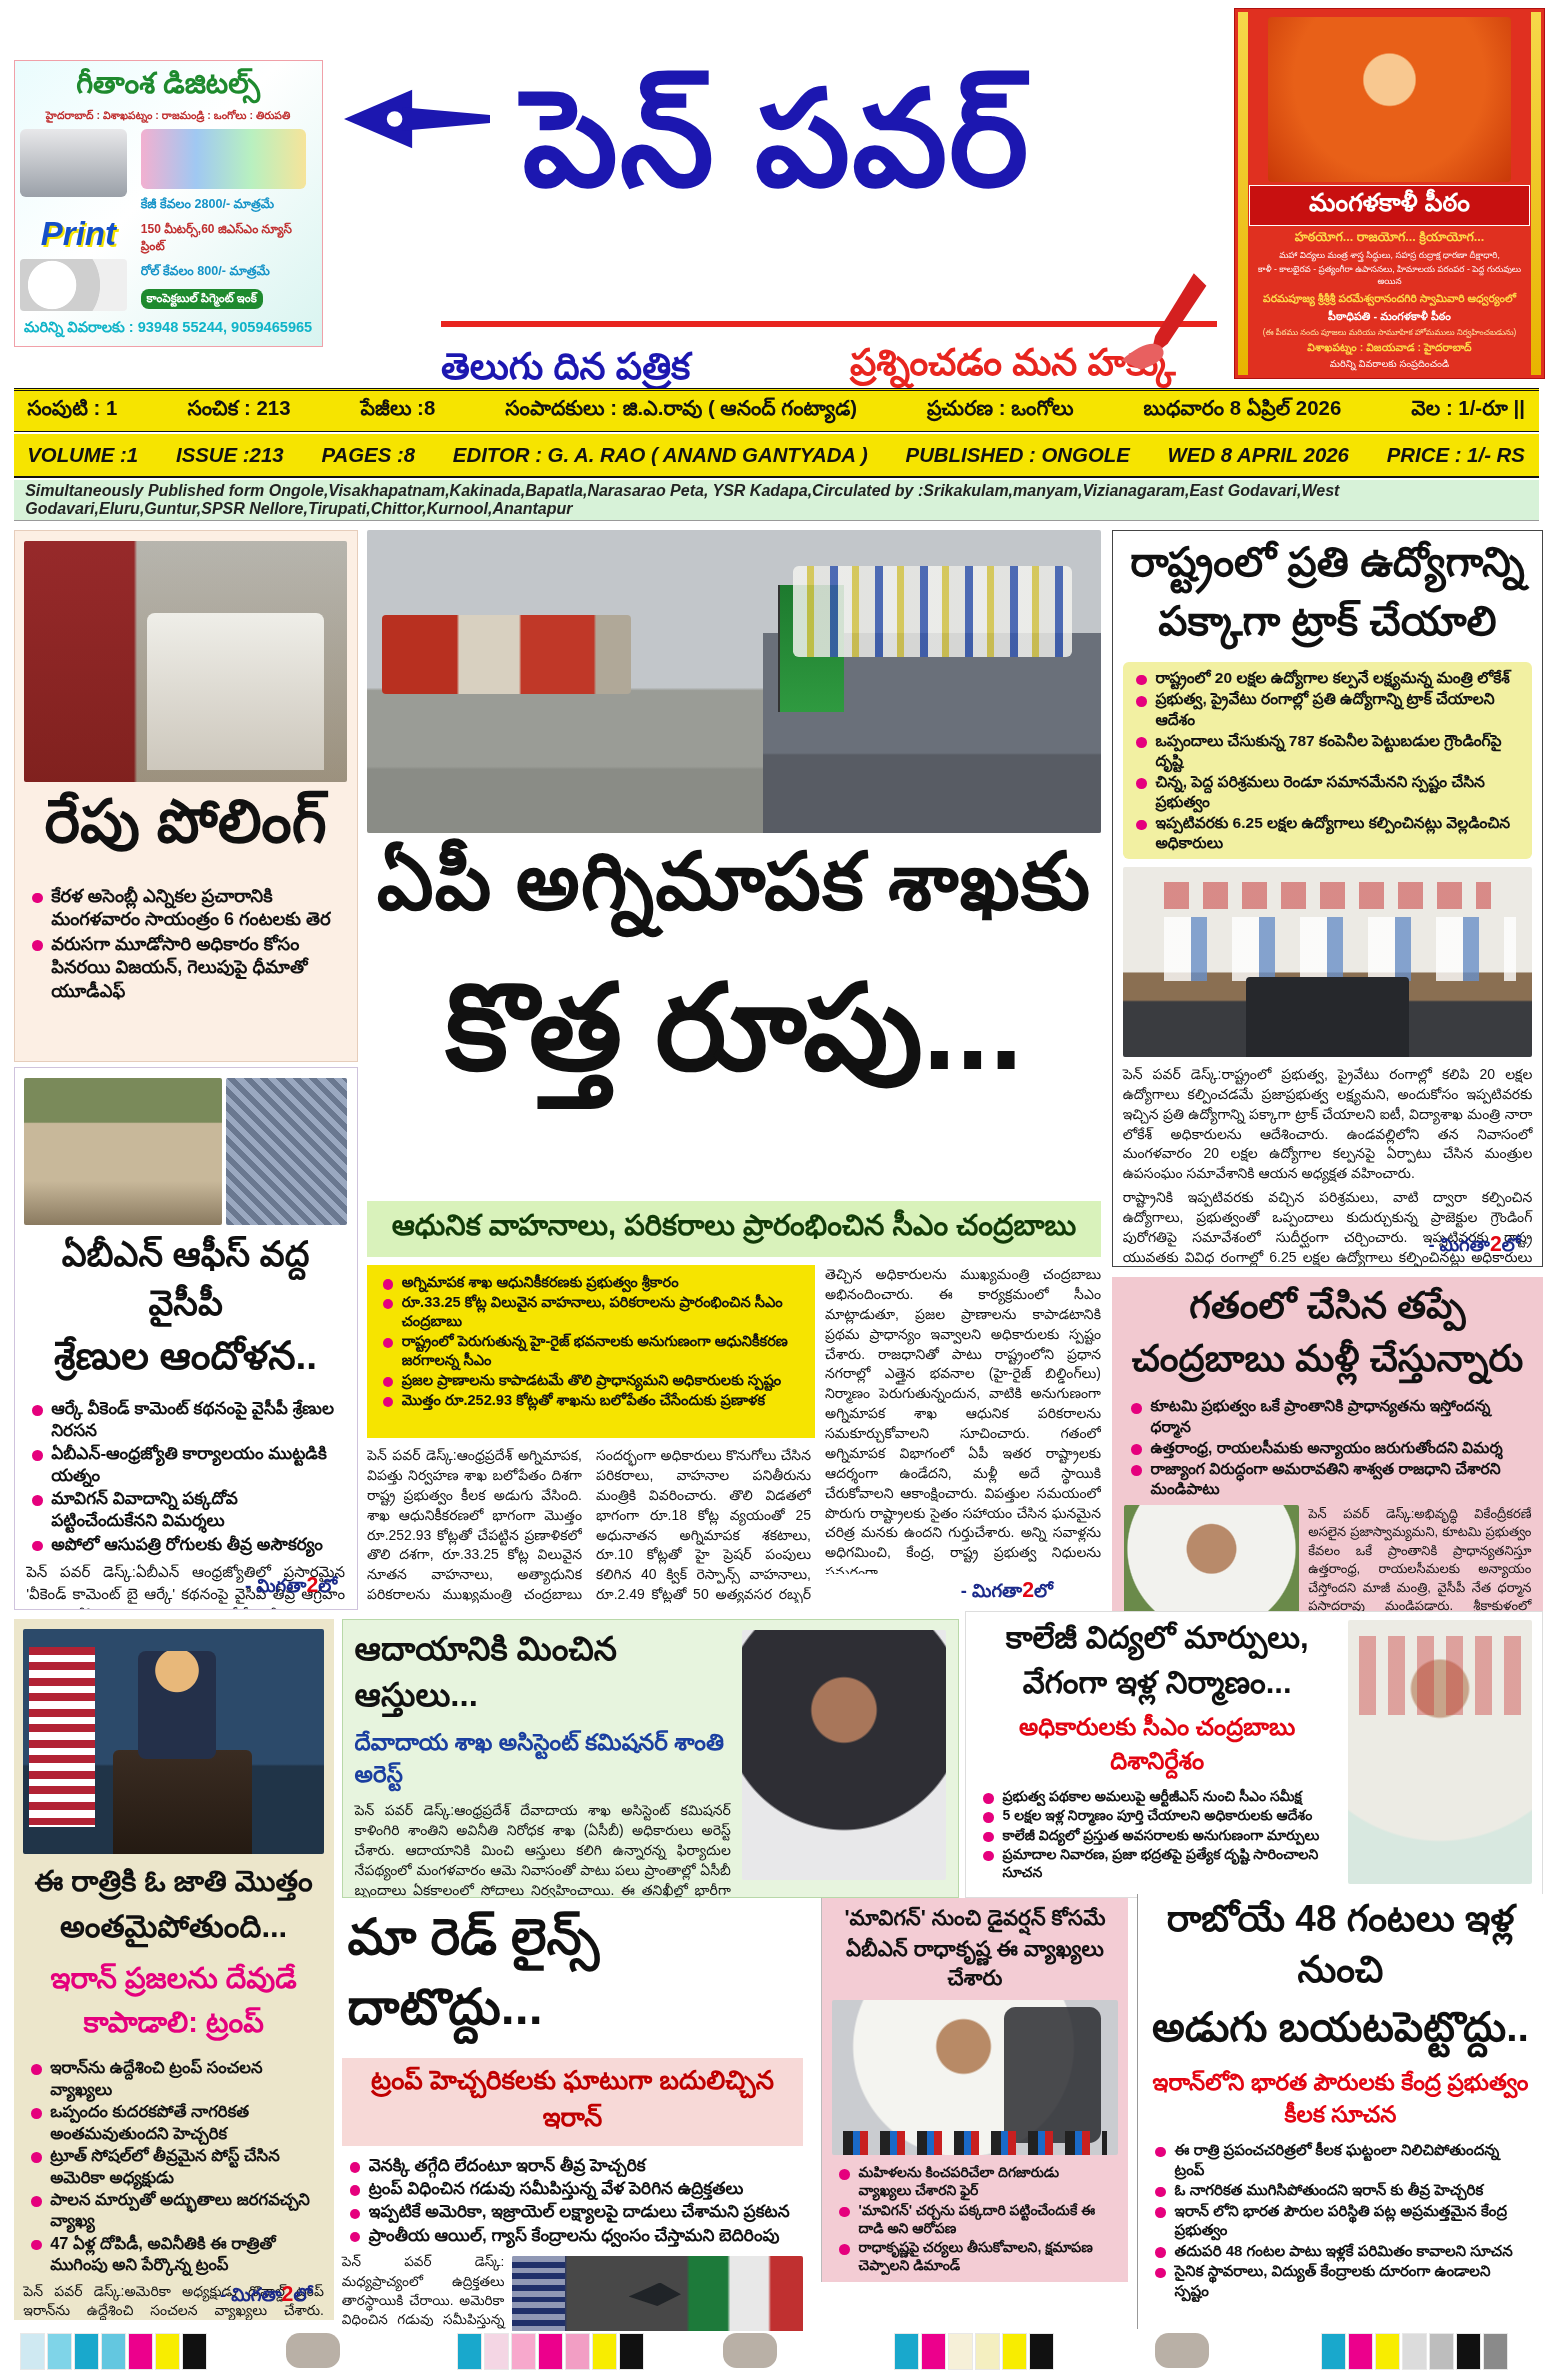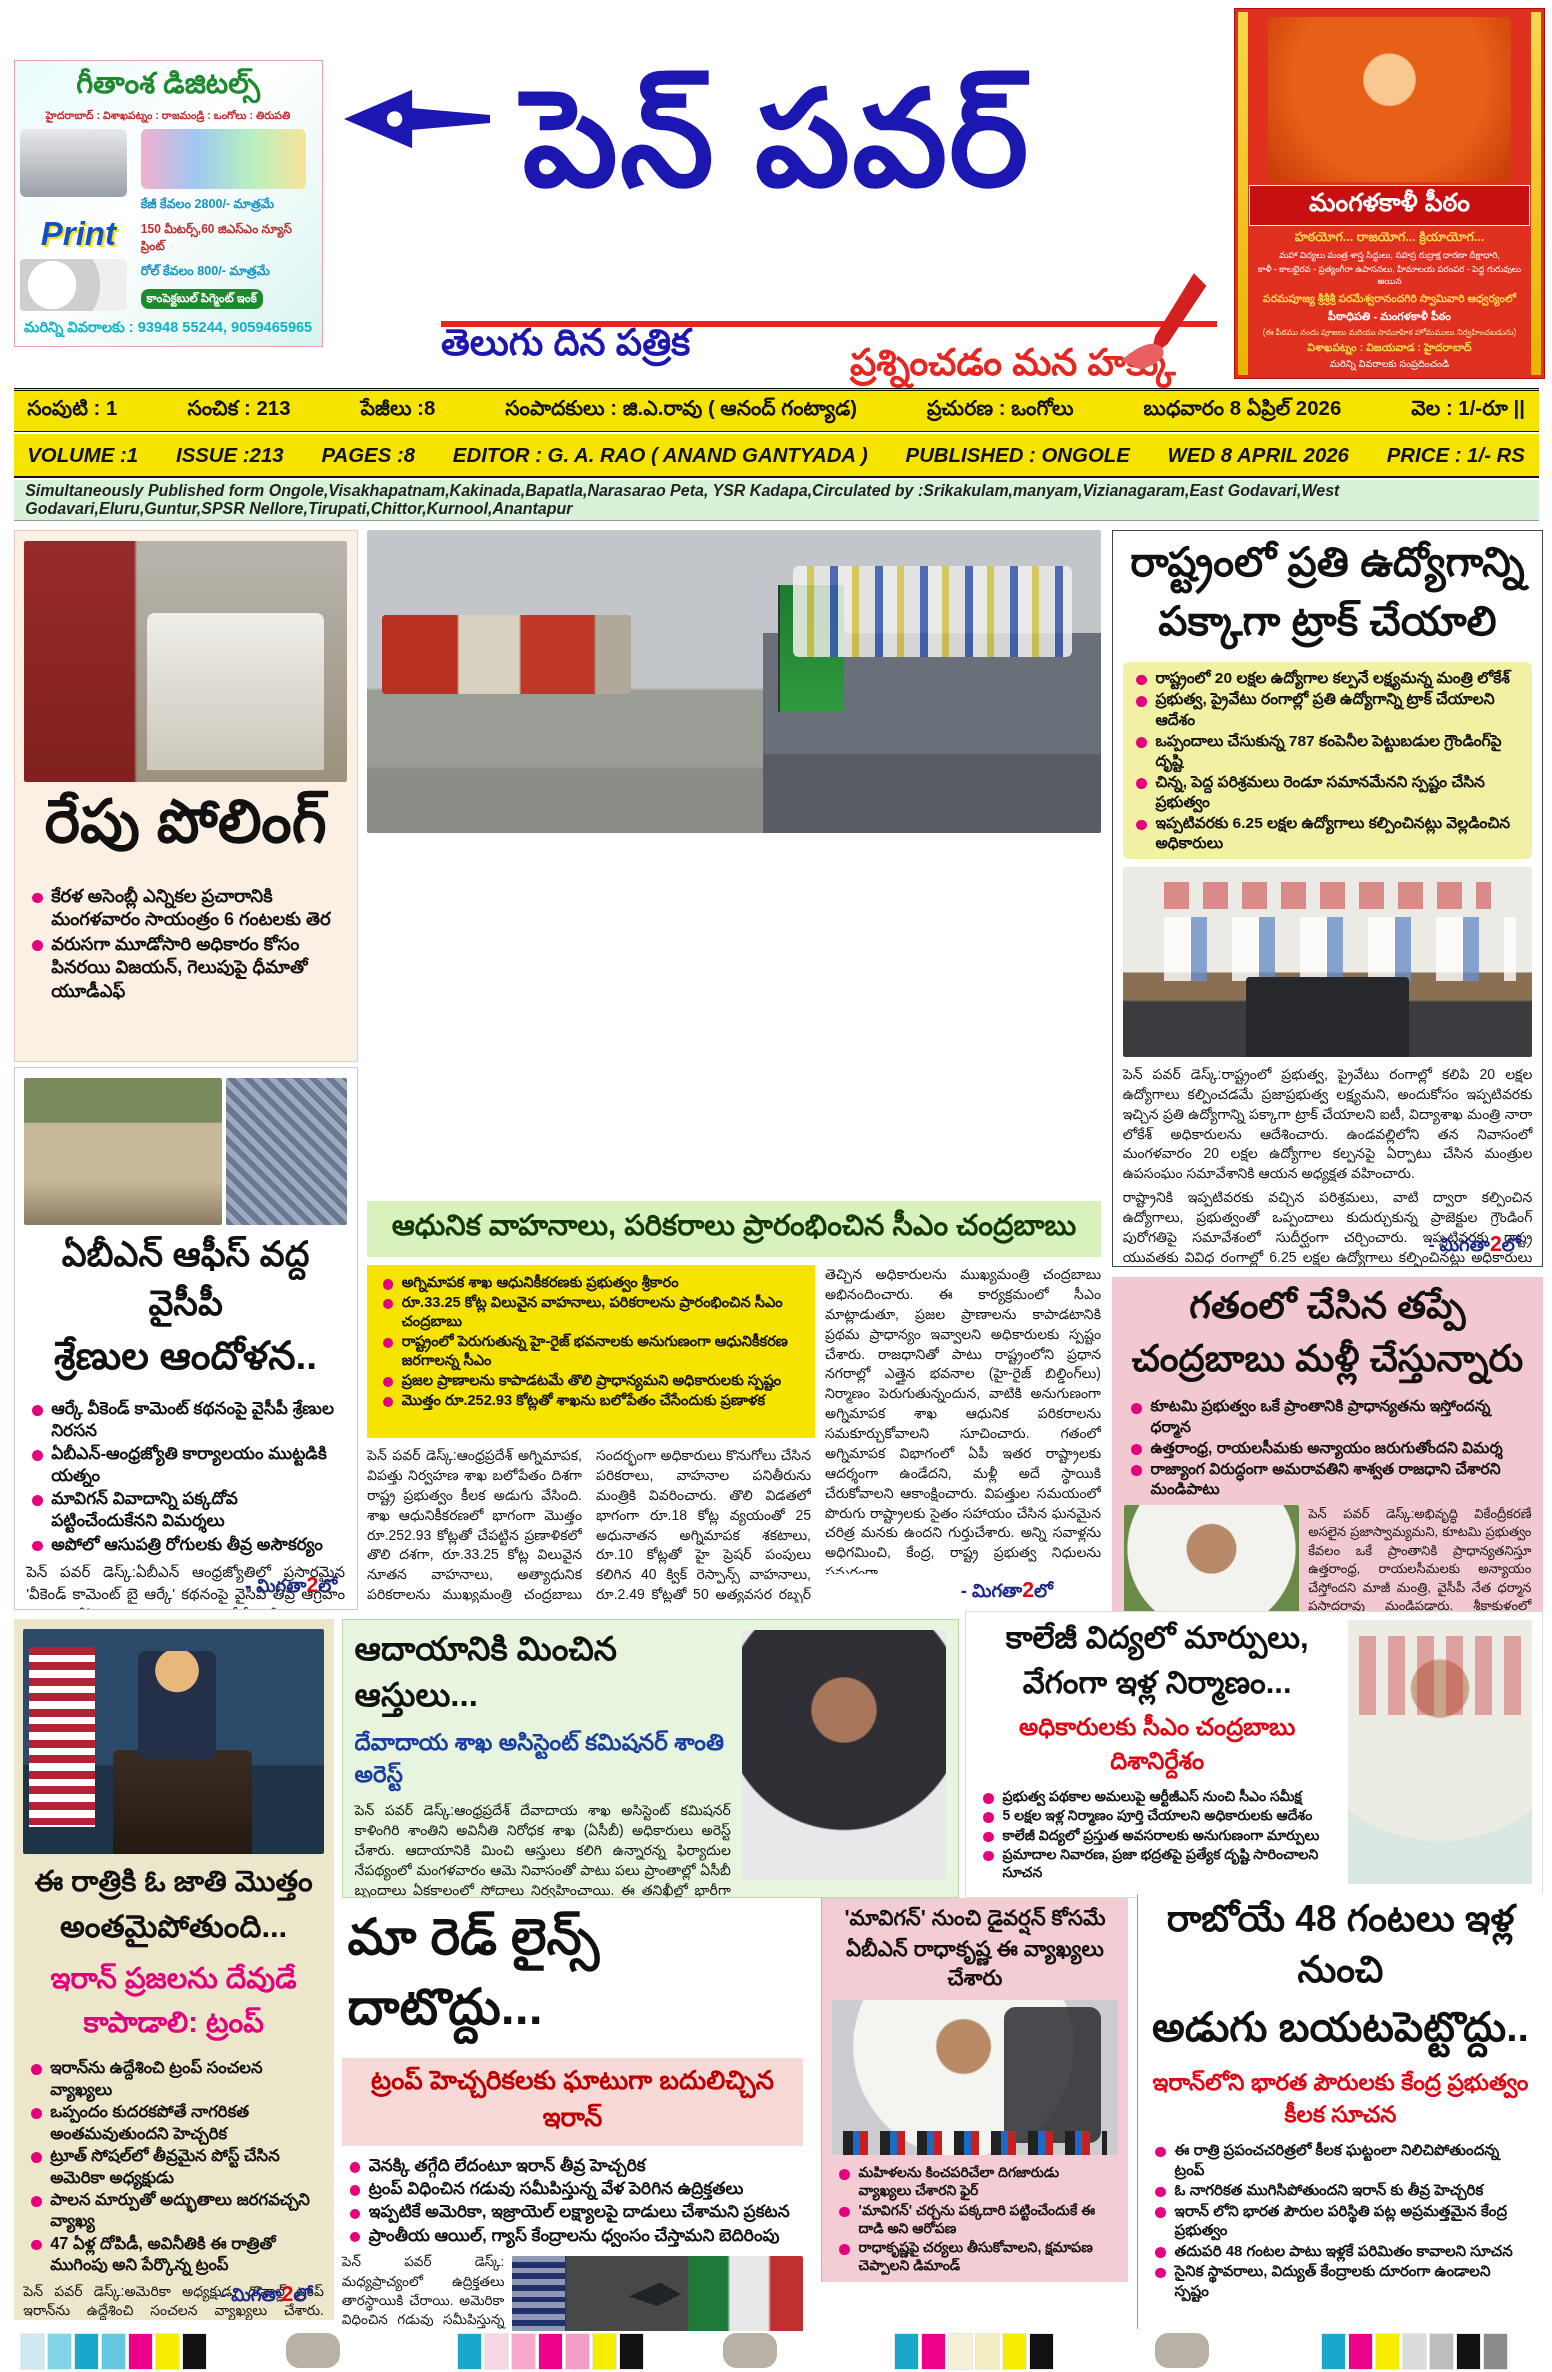--- a/index.html
+++ b/index.html
@@ -62,21 +62,21 @@
   <div class="abs" style="left:326px;top:13.6px;width:901px;height:375px;">
     <span class="abs" style="left:17.5px;top:66px;">
       <svg width="146" height="78" viewBox="0 0 150 80">
           <polygon points="0,40 70,10 70,70" fill="#1c17b0"></polygon>
           <polygon points="60,28 150,36 150,44 60,52" fill="#1c17b0"></polygon>
           <circle cx="52" cy="40" r="8" fill="#fff"></circle>
         </svg>
     </span>
     <div class="mast-title center" style="position:absolute;left:0;right:0;top:58px;">పెన్ పవర్</div>
     <div class="mast-rule abs" style="left:115px;top:307px;width:776px;"></div>
-    <div class="tag-left abs" style="left:115px;top:308px;">తెలుగు దిన పత్రిక</div>
+    <div class="tag-left abs" style="left:115px;top:332px;">తెలుగు దిన పత్రిక</div>
     <div class="tag-right abs" style="left:524px;top:328px;">ప్రశ్నించడం మన హక్కు</div>
     <span class="abs" style="left:776px;top:254px;">
       <svg width="116" height="107" viewBox="0 0 120 110">
           <path d="M95 5 L55 70 L50 92 L68 78 L108 18 Z" fill="#d42020"></path>
           <path d="M20 95 Q50 70 62 82 Q70 95 40 105 Z" fill="#e86060"></path>
         </svg>
     </span>
   </div>
 
   <div class="panel" style="left:1234px;top:7.8px;width:311px;height:371px;background:#e03020;border:1.9px solid #b01010;padding:3.9px 13.6px;text-align:center;">
@@ -147,20 +147,24 @@
     <span class="more abs" style="right:9.7px;bottom:5.8px;"><span>- మిగతా</span><span class="n">2</span><span>లో</span></span>
   </div>
 
   <div class="ph abs" style="left:367px;top:530px;width:734px;height:303px;background:linear-gradient(180deg,#c2c6ca 0 52%,#9a9c96 53% 78%,#8a8c86 79% 100%);">
     <div class="abs" style="left:2%;top:28%;width:34%;height:26%;background:linear-gradient(90deg,#b83020 0 30%,#d8d0c0 31% 55%,#c03828 56% 85%,#b0a898 86%);border-radius:3.9px;"></div>
     <div class="abs" style="right:0;top:34%;width:46%;height:66%;background:linear-gradient(180deg,#6a707a 0 60%,#585c64 61%);"></div>
     <div class="abs" style="left:56%;top:18%;width:9%;height:42%;background:linear-gradient(180deg,#1d7a2e,#2f9a40);border-left:2.9px solid #333;"></div>
     <div class="abs" style="right:4%;top:12%;width:38%;height:30%;background:repeating-linear-gradient(90deg,#f2f2ee 0 13.6px,#d8c84a 13.6px 21.3px,#e8e8e4 21.3px 37px,#385ab0 37px 45px);border-radius:5.8px;opacity:.85;"></div>
   </div>
 
+  <div class="abs center" style="left:367px;top:836px;width:734px;">
+    <h1 style="font-size:80px;font-weight:800;letter-spacing:1px;">ఏపీ అగ్నిమాపక శాఖకు</h1>
+    <h1 style="font-size:120px;font-weight:800;margin-top:9.7px;">కొత్త రూపు...</h1>
+  </div>
   <div class="panel center" style="left:367px;top:1201px;width:734px;height:56px;background:#d9f2bb;display:flex;align-items:center;justify-content:center;">
     <span style="font-size:29px;font-weight:800;color:#123a08;">ఆధునిక వాహనాలు, పరికరాలు ప్రారంభించిన సీఎం చంద్రబాబు</span>
   </div>
 
   <div class="panel" style="left:367px;top:1265px;width:448px;height:173px;background:#f6e400;padding:5.8px 7.8px;">
     <ul class="bullets" style="font-size:14.6px;margin:1.9px 0;">
       <li>అగ్నిమాపక శాఖ ఆధునికీకరణకు ప్రభుత్వం శ్రీకారం</li>
       <li>రూ.33.25 కోట్ల విలువైన వాహనాలు, పరికరాలను ప్రారంభించిన సీఎం చంద్రబాబు</li>
       <li>రాష్ట్రంలో పెరుగుతున్న హై-రైజ్ భవనాలకు అనుగుణంగా ఆధునికీకరణ జరగాలన్న సీఎం</li>
       <li>ప్రజల ప్రాణాలను కాపాడటమే తొలి ప్రాధాన్యమని అధికారులకు స్పష్టం</li>

